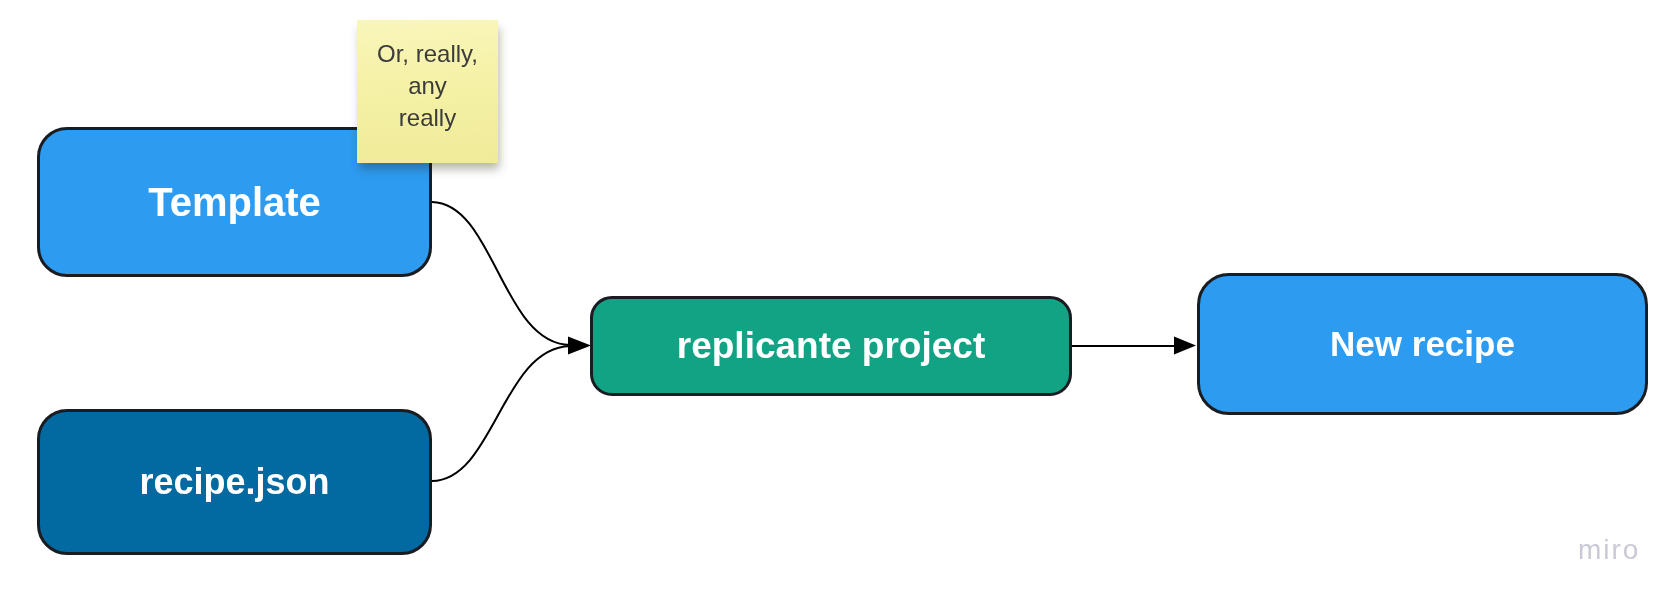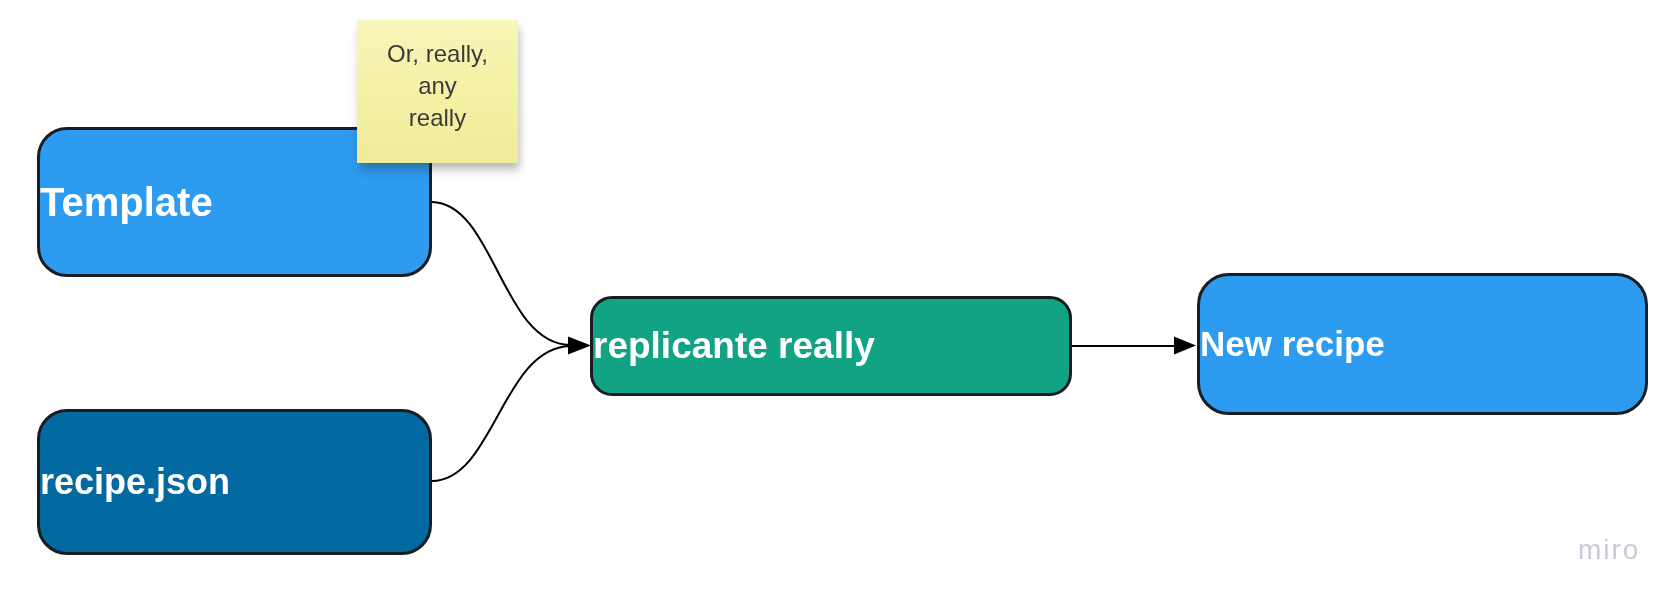--- a/index.html
+++ b/index.html
@@ -12,21 +12,21 @@
     position: relative;
     width: 1672px;
     height: 597px;
     background: #ffffff;
     overflow: hidden;
   }
   .node {
     position: absolute;
     display: flex;
     align-items: center;
-    justify-content: flex-start;
+    justify-content: center;
     border: 3px solid #191c21;
     box-sizing: border-box;
     color: #ffffff;
     font-weight: bold;
     text-align: center;
   }
   .node-template {
     left: 37px; top: 127px; width: 395px; height: 150px;
     border-radius: 30px; font-size: 40px;
   }
@@ -37,21 +37,21 @@
   .node-create {
     left: 590px; top: 296px; width: 482px; height: 100px;
     border-radius: 22px; font-size: 37px;
   }
   .node-newproject {
     left: 1197px; top: 273px; width: 451px; height: 142px;
     border-radius: 32px; font-size: 35px;
   }
   .sticky-note {
     position: absolute;
-    left: 357px; top: 20px; width: 161px; height: 143px;
+    left: 357px; top: 20px; width: 141px; height: 143px;
     background: linear-gradient(178deg, #f9f6bb 0%, #f5f1a6 45%, #f0eb9a 100%);
     box-shadow: 2px 7px 9px -1px rgba(40, 40, 30, 0.35);
     display: flex;
     flex-direction: column;
     align-items: center;
     justify-content: flex-start;
     padding-top: 18px;
     box-sizing: border-box;
     z-index: 5;
     color: #3b3b3b;
@@ -101,21 +101,21 @@
 
   <div class="node node-template" style="background: rgb(45, 155, 240);">
     <span>Template</span>
   </div>
 
   <div class="node node-recipe" style="background: #0369a1;">
     <span>recipe.json</span>
   </div>
 
   <div class="node node-create" style="background: rgb(18, 163, 133);">
-    <span>replicante really</span>
+    <span>replicante project</span>
   </div>
 
   <div class="node node-newproject" style="background: rgb(45, 155, 240);">
     <span>New recipe</span>
   </div>
 
   <div class="sticky-note">
     <div>Or, really,</div>
     <div>any</div>
     <div>really</div>

